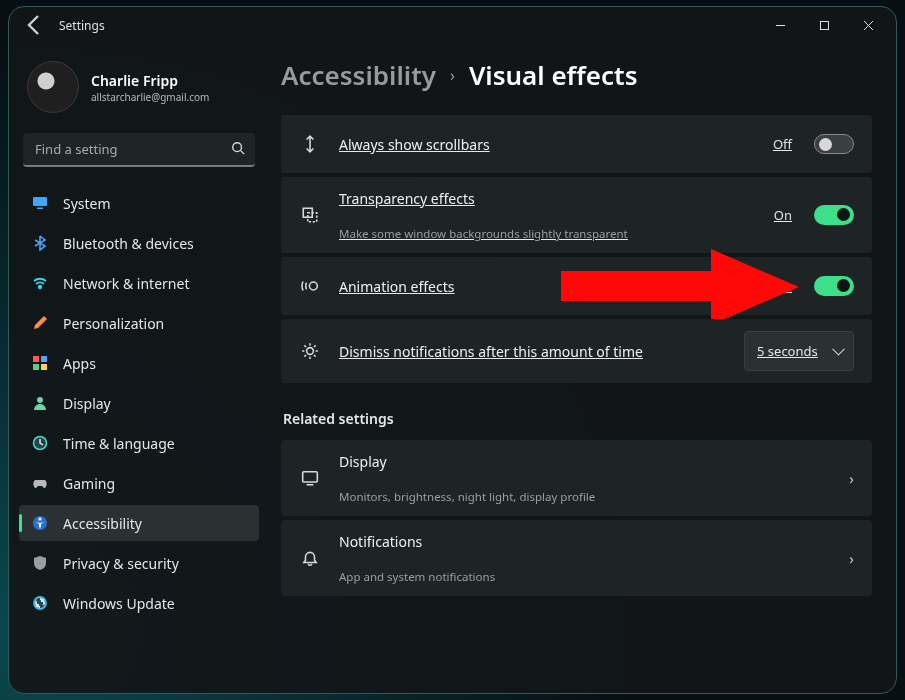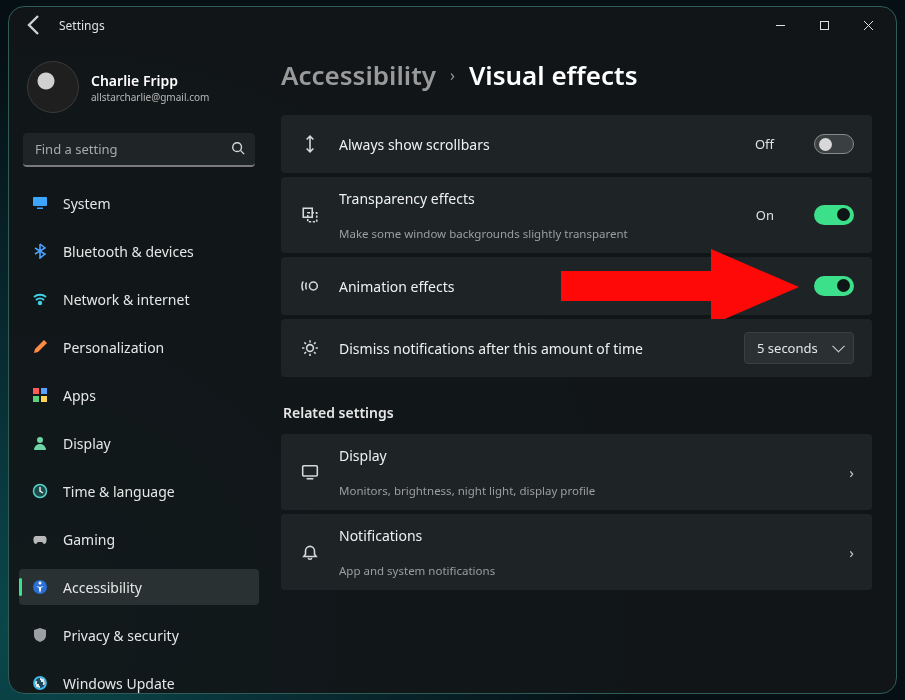--- a/index.html
+++ b/index.html
@@ -21,51 +21,51 @@
     .profile { display:flex; align-items:center; gap:12px; padding: 10px 8px 16px 8px; }
     .avatar { width: 52px; height: 52px; border-radius: 50%; background: radial-gradient(circle at 36% 38%, #d0d0d0 0 18%, #1f1f1f 20%); border:1px solid #3a3a3a; }
     .profile .name { font-size:14px; font-weight:600; color:#fff; }
     .profile .email { font-size:10px; color:#b8b8b8; }
 
     .search { position:relative; margin: 4px 4px 14px 4px; }
     .search input { width:100%; height:34px; background:#1f2527; border:none; border-bottom:2px solid #7a7a7a; border-radius:4px; color:#e0e0e0; padding:0 34px 0 12px; font-size:13px; outline:none; }
     .search input::placeholder { color:#a9a9a9; }
     .search .sicon { position:absolute; right:10px; top:50%; transform:translateY(-50%); color:#d8d8d8; font-size:13px; }
 
-    .nav { display:flex; flex-direction:column; gap:12px; margin-top:4px; }
+    .nav { display:flex; flex-direction:column; gap:4px; margin-top:4px; }
     .nav-item { height:36px; display:flex; align-items:center; gap:14px; padding:0 10px 0 12px; border-radius:4px; font-size:14px; color:#e6e6e6; cursor:pointer; position:relative; }
     .nav-item.active { background:#2a3133; }
     .nav-item.active::before { content:""; position:absolute; left:0; top:9px; bottom:9px; width:3px; background:#3ae28a; border-radius:2px; }
     .nav-item .nicon { width:18px; height:18px; display:flex; align-items:center; justify-content:center; }
     .nicon svg { width:16px; height:16px; }
 
     
     .content { flex:1; padding: 14px 24px 20px 12px; overflow-y:auto; }
     .breadcrumb { display:flex; align-items:center; gap:14px; margin-bottom:22px; }
     .breadcrumb .crumb-parent { font-size:26px; font-weight:600; color:#9a9a9a; }
     .breadcrumb .sep { color:#9a9a9a; font-size:16px; }
     .breadcrumb .crumb-current { font-size:26px; font-weight:600; color:#fff; }
 
-    .panel-list { display:flex; flex-direction:column; gap:4px; }
+    .panel-list { display:flex; flex-direction:column; gap:4px;text-decoration:underline; }
     .panel { background:#1e2426; border-radius:4px; min-height:58px; padding:12px 18px; display:flex; align-items:center; gap:18px; position:relative; }
     .panel.tall { min-height:68px; }
     .panel.clickable { cursor:pointer; }
     .picon { width:22px; display:flex; justify-content:center; color:#d8d8d8; }
     .picon svg { width:18px; height:18px; }
     .ptexts { flex:1; display:flex; flex-direction:column; }
     .ptitle { font-size:14px; color:#f0f0f0; }
     .pdesc { font-size:11.5px; color:#9e9e9e; margin-top:18px; }
-    .state-label { font-size:13px; color:#e0e0e0; margin-right:22px; }
+    .state-label { font-size:13px; color:#e0e0e0; margin-right:4px; }
     .toggle { width:40px; height:20px; border-radius:10px; position:relative; cursor:pointer; }
     .toggle.off { background:#3a3f41; border:1px solid #8a8a8a; }
     .toggle.on { background:#3de08a; }
     .toggle .knob { position:absolute; top:3px; width:13px; height:13px; border-radius:50%; }
     .toggle.off .knob { left:4px; background:#d8d8d8; }
     .toggle.on .knob { right:4px; background:#0e1516; }
-    .dropdown { background:#2b3133; border:1px solid #3a4042; border-radius:4px; height:32px; min-width:110px; padding:0 30px 0 12px; display:flex; align-items:center; font-size:13px; color:#e6e6e6; position:relative; cursor:pointer; }
+    .dropdown { background:#2b3133; border:1px solid #3a4042; border-radius:4px; height:40px; min-width:110px; padding:0 30px 0 12px; display:flex; align-items:center; font-size:13px; color:#e6e6e6; position:relative; cursor:pointer; }
     .dropdown::after { content:""; position:absolute; right:10px; top:50%; width:8px; height:8px; border-right:1.5px solid #d0d0d0; border-bottom:1.5px solid #d0d0d0; transform:translateY(-70%) rotate(45deg); }
     .chev-right { color:#c8c8c8; font-size:15px; margin-left:auto; }
 
     .section-title { font-size:14px; font-weight:600; color:#e6e6e6; margin: 26px 0 12px 2px; }
     .related-list { display:flex; flex-direction:column; gap:4px; }
 
     .helplinks { margin-top:22px; display:flex; flex-direction:column; gap:12px; }
     .helplink { display:flex; align-items:center; gap:14px; font-size:13px; color:#3de2a0; cursor:pointer; padding-left:2px; }
     .helplink .hicon { color:#d8d8d8; width:18px; display:flex; justify-content:center; }
 

